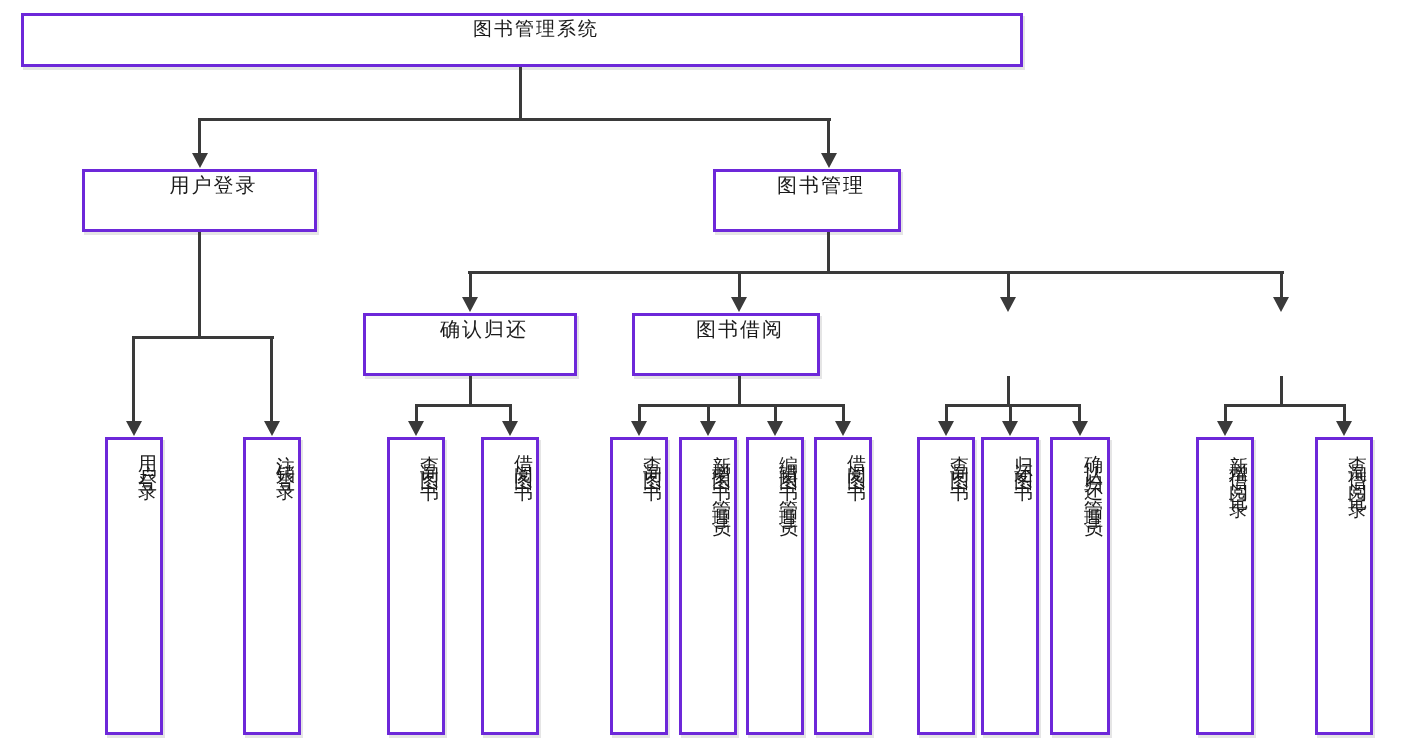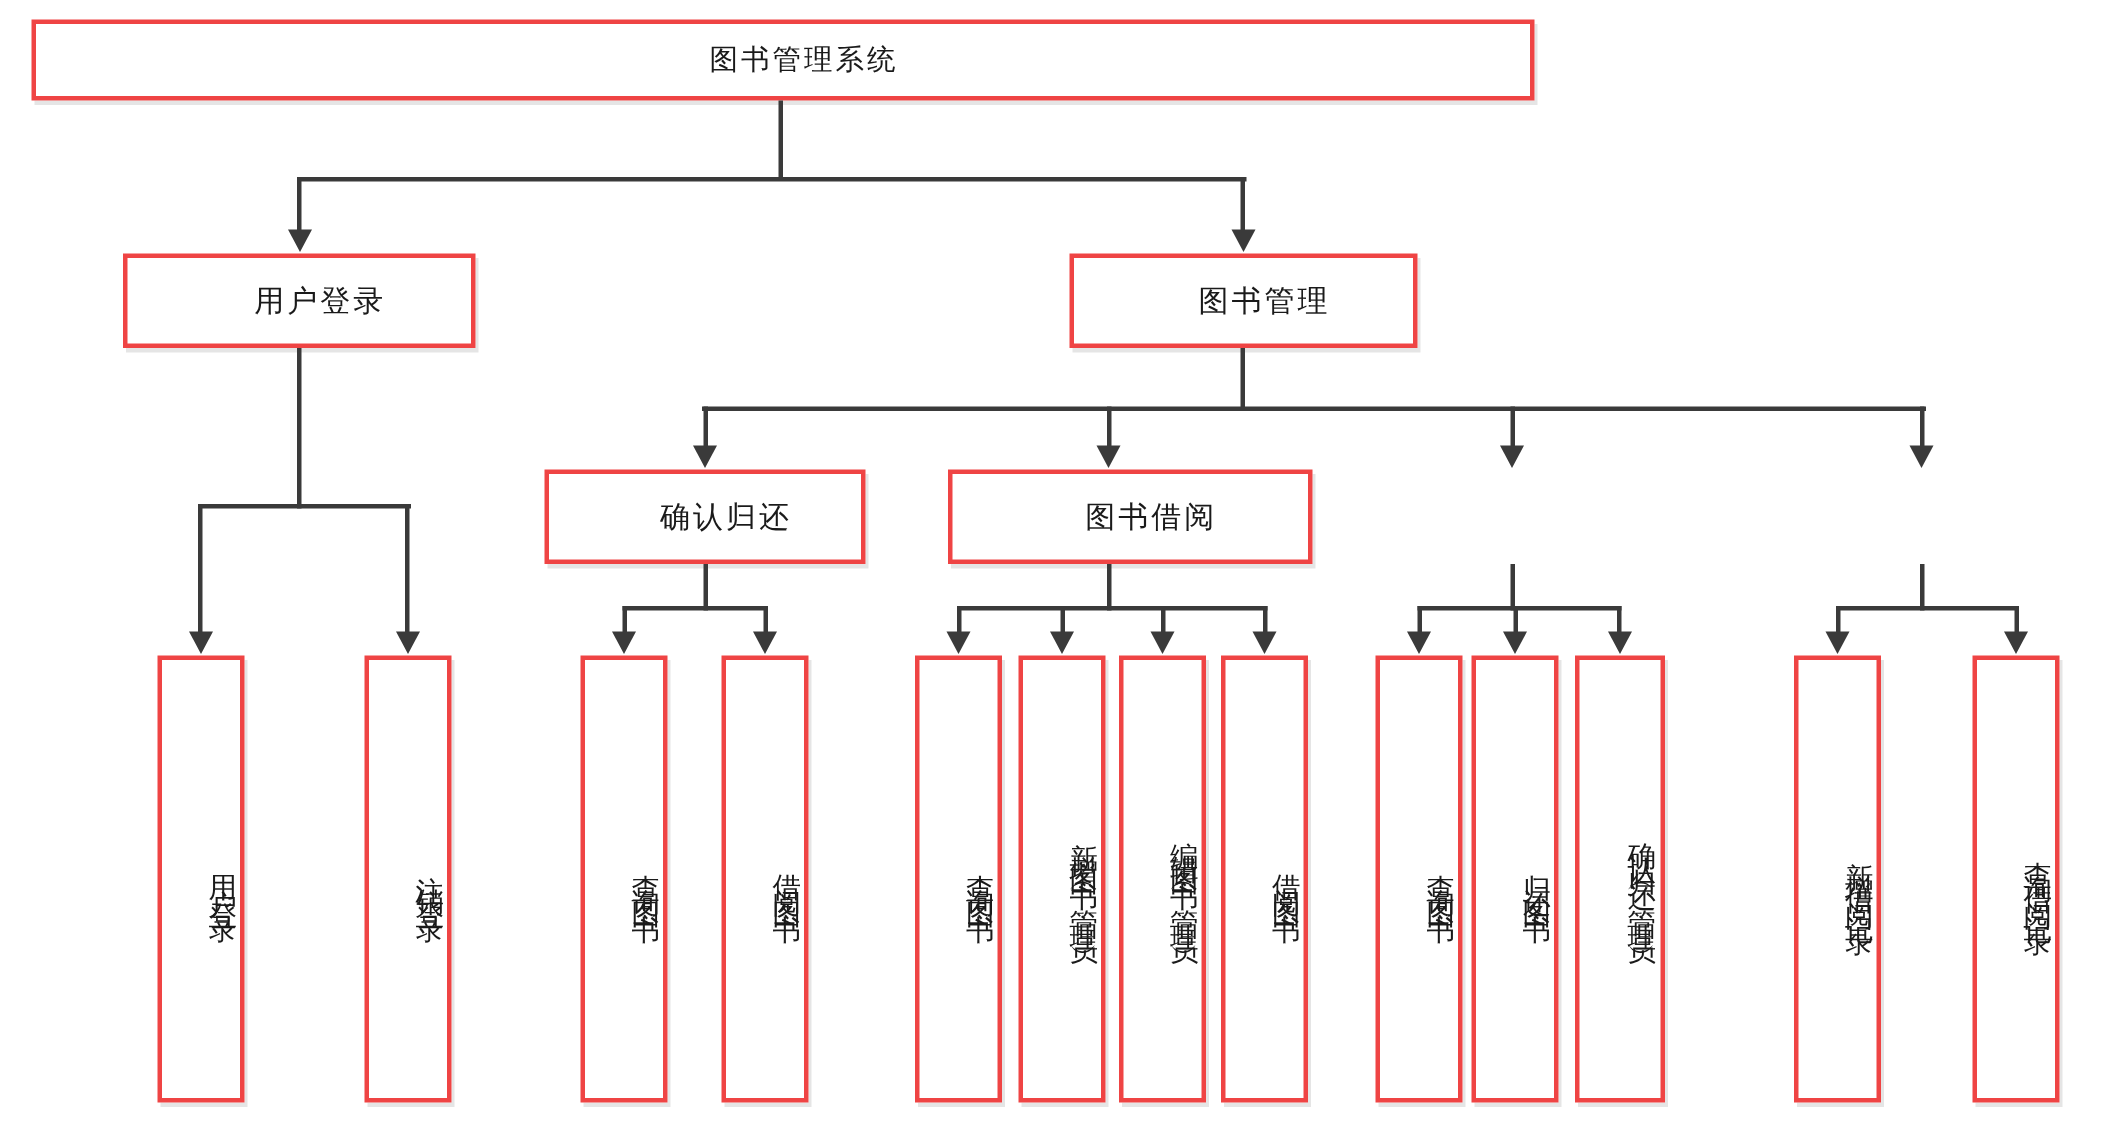--- a/index.html
+++ b/index.html
@@ -1,22 +1,22 @@
 <!DOCTYPE html>
 <html lang="zh"><head>
 <meta charset="utf-8">
 <style>
   html,body{margin:0;padding:0;background:#ffffff;}
   #stage{
     position:relative;width:1405px;height:747px;background:#ffffff;overflow:hidden;
     font-family:"Liberation Sans","DejaVu Sans",sans-serif;color:#1a1a1a;
   }
   .box{
-    position:absolute;box-sizing:border-box;border:3px solid #ef4444;background:#ffffff;
-    display:flex;align-items:center;justify-content:center;
+    position:absolute;box-sizing:border-box;border:3px solid #6d28d9;background:#ffffff;
+    display:flex;align-items:flex-start;justify-content:center;
     box-shadow:2px 3px 0 rgba(0,0,0,0.10);
     padding-left:28px;
   }
   .hlabel{font-size:20px;letter-spacing:2px;color:#1a1a1a;white-space:nowrap;}
   .root-label{font-size:19px;}
   .vlabel{
     writing-mode:vertical-rl;text-orientation:mixed;
     font-size:19px;line-height:1;letter-spacing:9px;color:#1a1a1a;
   }
   .line{position:absolute;background:#3a3a3a;}
@@ -36,28 +36,28 @@
 
 <div id="stage">
 
   <div class="box" style="left:21px;top:13px;width:1002px;height:54px;">
     <span class="hlabel root-label">图书管理系统</span>
   </div>
 
   <div class="box" style="left:82px;top:169px;width:235px;height:63px;">
     <span class="hlabel">用户登录</span>
   </div>
-  <div class="box" style="left:713px;top:169px;width:232px;height:63px;">
+  <div class="box" style="left:713px;top:169px;width:188px;height:63px;">
     <span class="hlabel">图书管理</span>
   </div>
 
   <div class="box" style="left:363px;top:313px;width:214px;height:63px;">
     <span class="hlabel">确认归还</span>
   </div>
-  <div class="box" style="left:632px;top:313px;width:243px;height:63px;">
+  <div class="box" style="left:632px;top:313px;width:188px;height:63px;">
     <span class="hlabel">图书借阅</span>
   </div>
 
   <div class="box" style="left:105px;top:437px;width:58px;height:298px;">
     <span class="vlabel">用户登录</span>
   </div>
   <div class="box" style="left:243px;top:437px;width:58px;height:298px;">
     <span class="vlabel">注销登录</span>
   </div>
 

